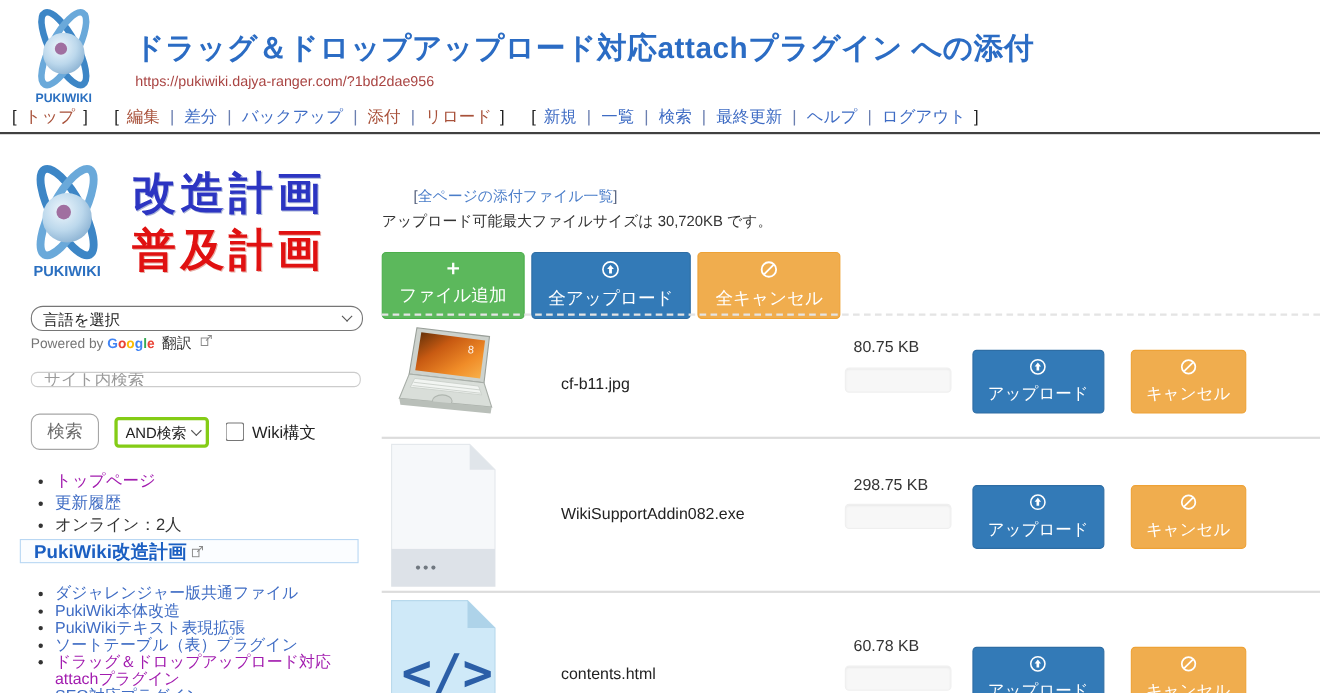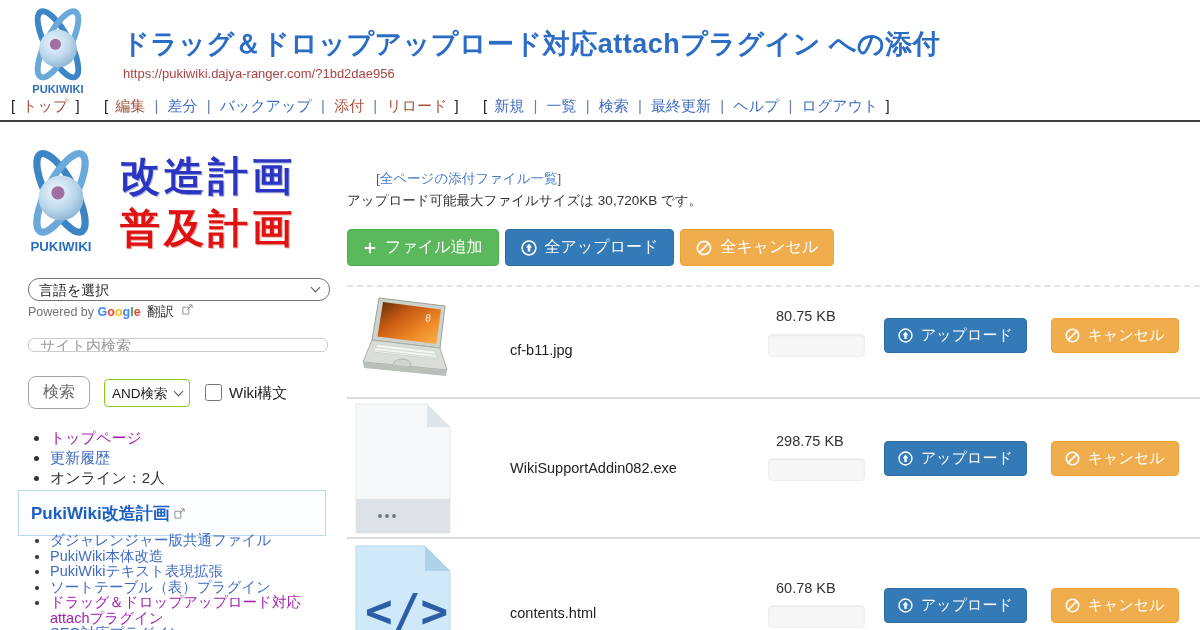--- a/index.html
+++ b/index.html
@@ -44,56 +44,56 @@
 
   .search-input { position:absolute; left:28px; top:338px; width:300px; height:14px;
     border:1px solid #ccc; border-radius:6px; padding:0 11px; font-size:15px; color:#222;
     font-family:"Liberation Sans","DejaVu Sans",sans-serif; }
   .search-input::placeholder { color:#9a9a9a; }
 
   .search-btn { position:absolute; left:28px; top:376px; width:62px; height:33px;
     border:1px solid #a6a6a6; border-radius:8px; background:#fff; font-size:16px; color:#6a6a6a;
     font-family:"Liberation Sans","DejaVu Sans",sans-serif; cursor:pointer; }
   .mode-wrap { position:absolute; left:104px; top:379px; width:86px; height:28px; }
-  .mode-wrap select { width:100%; height:100%; border:1px solid #84cc16; border-radius:4px;
+  .mode-wrap select { width:100%; height:100%; border:3px solid #84cc16; border-radius:4px;
     font-size:13.5px; padding:0 7px; appearance:none; -webkit-appearance:none; background:#fff; color:#222;
     font-family:"Liberation Sans","DejaVu Sans",sans-serif; }
   .mode-wrap .chev { top:9px; right:8px; }
   .wiki-check { position:absolute; left:205px; top:384px; width:17px; height:17px; accent-color:#fff; }
   .wiki-label { position:absolute; left:229px; top:384px; font-size:15px; color:#222; }
 
   .ul1 { position:absolute; left:32px; top:428px; list-style:disc; padding-left:18px;
     font-size:15px; line-height:20px; color:#333; }
   .ul2 { position:absolute; left:32px; top:533px; width:300px; list-style:disc; padding-left:18px;
     font-size:14.5px; line-height:15.5px; color:#333; }
   .ul2 li { margin-bottom:0; }
   .lk-red { color:#a21caf; }
   .lk-blue { color:#3f6cc4; }
   .plain { color:#333; }
 
-  .side-box { position:absolute; left:18px; top:490px; width:308px; height:46px;
+  .side-box { position:absolute; left:18px; top:490px; width:308px; height:22px;
     border:1px solid #b9d7f3; background:#fbfdff; display:flex; align-items:center; padding-left:12px; }
   .side-box a { font-size:17px; font-weight:bold; color:#1b5fc2; }
   .ext { margin-left:4px; vertical-align:1px; }
 
   
   .main { position:absolute; left:347px; top:130px; width:853px; height:500px; }
   .crumb { position:absolute; left:0; top:4px; font-size:15px; color:#333; }
   .crumb a { color:#bb4433; }
   .crumb .csep { color:#555; margin:0 7px; }
 
   .attach-link { position:absolute; left:0; top:40px; font-size:13.5px;margin-left:29px; }
   .attach-link .abk { color:#55617d; }
   .attach-link a { color:#4a7dc9; }
   .maxsize { position:absolute; left:0; top:62px; font-size:13.5px; color:#333; }
 
   .toolbar { position:absolute; left:0; top:99px; display:flex; gap:6px; }
   .btn { display:inline-flex; align-items:center; gap:8px; border-radius:4px; color:#fff;
     font-size:16px; padding:7px 15px; border:1px solid transparent; cursor:pointer;
-    font-family:"Liberation Sans","DejaVu Sans",sans-serif; white-space:nowrap; }
+    font-family:"Liberation Sans","DejaVu Sans",sans-serif; white-space:nowrap;flex-direction:column; }
   .btn svg { flex:0 0 auto; }
   .btn-green  { background:#5cb85c; border-color:#4cae4c; }
   .btn-blue   { background:#337ab7; border-color:#2e6da4; }
   .btn-orange { background:#f0ad4e; border-color:#eea236; }
   .btn-sm { font-size:15px; padding:7px 13px; }
 
   .dropzone-edge { position:absolute; left:0; top:155px; width:853px; border-top:2px dashed #e4e4e4; }
   .frow { position:absolute; left:0; width:853px; }
   #row1 { top:158px; height:109px; }
   #row2 { top:269px; height:138px; }

